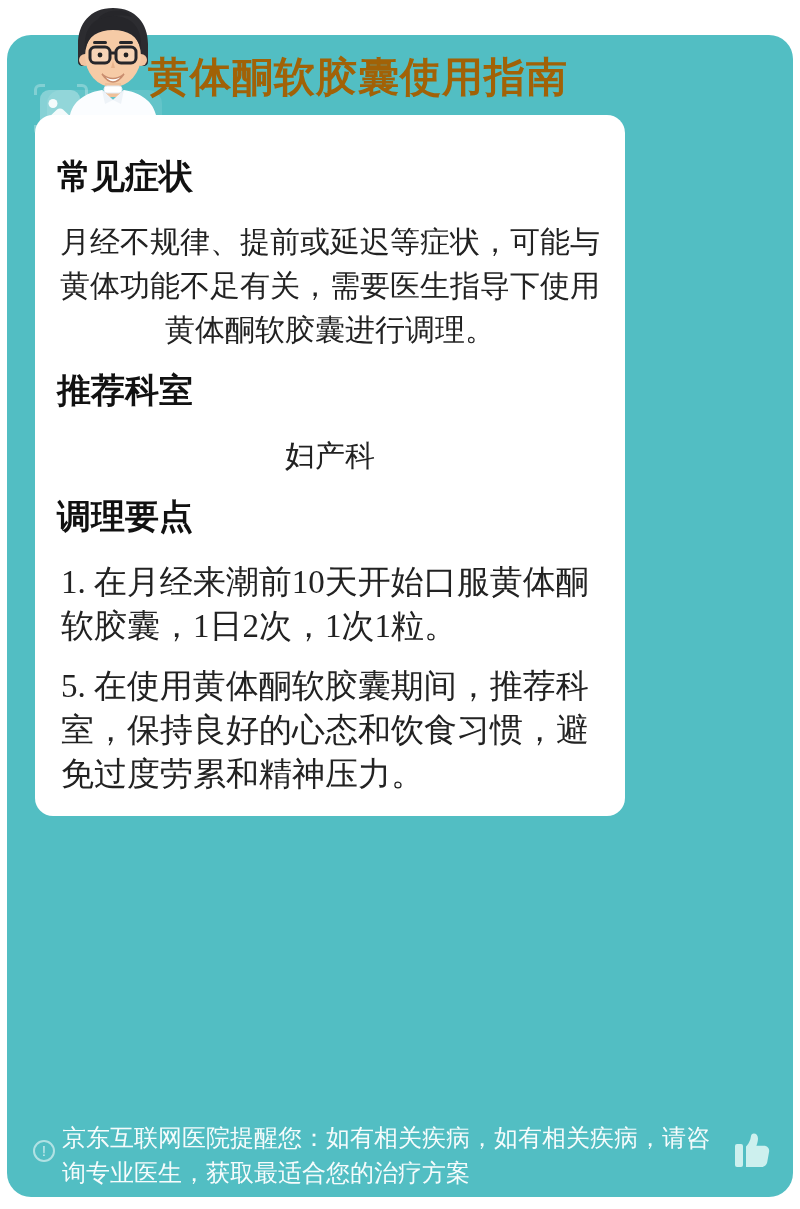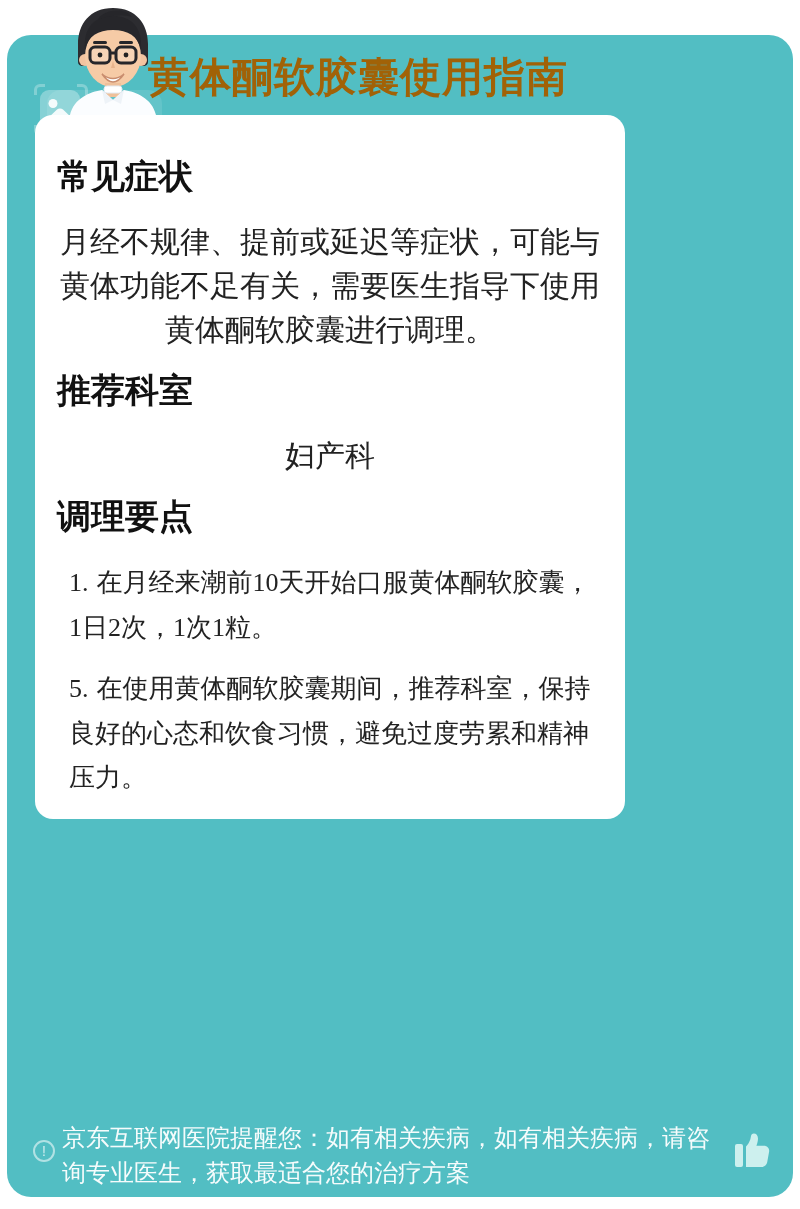--- a/index.html
+++ b/index.html
@@ -62,24 +62,24 @@
   }
   .card h2:first-child { margin-top: 2px; }
   .section-body {
     font-size: 30px;
     color: #222222;
     line-height: 44px;
     margin: 0 0 20px 0;
     text-align: center;
   }
   .item {
-    font-size: 26px;
+    font-size: 33px;
     color: #222222;
     line-height: 44px;
-    margin: 0 0 16px 12px;
+    margin: 0 0 16px 4px;
   }
   .item:last-child { margin-bottom: 0; }
   .num { margin-right: 8px; }
   .num, .dg { font-family: "Liberation Serif", "DejaVu Serif", serif; }
   .footer {
     position: absolute;
     left: 0; top: 1112px;
     width: 800px; height: 85px;
   }
   .alert-icon {

